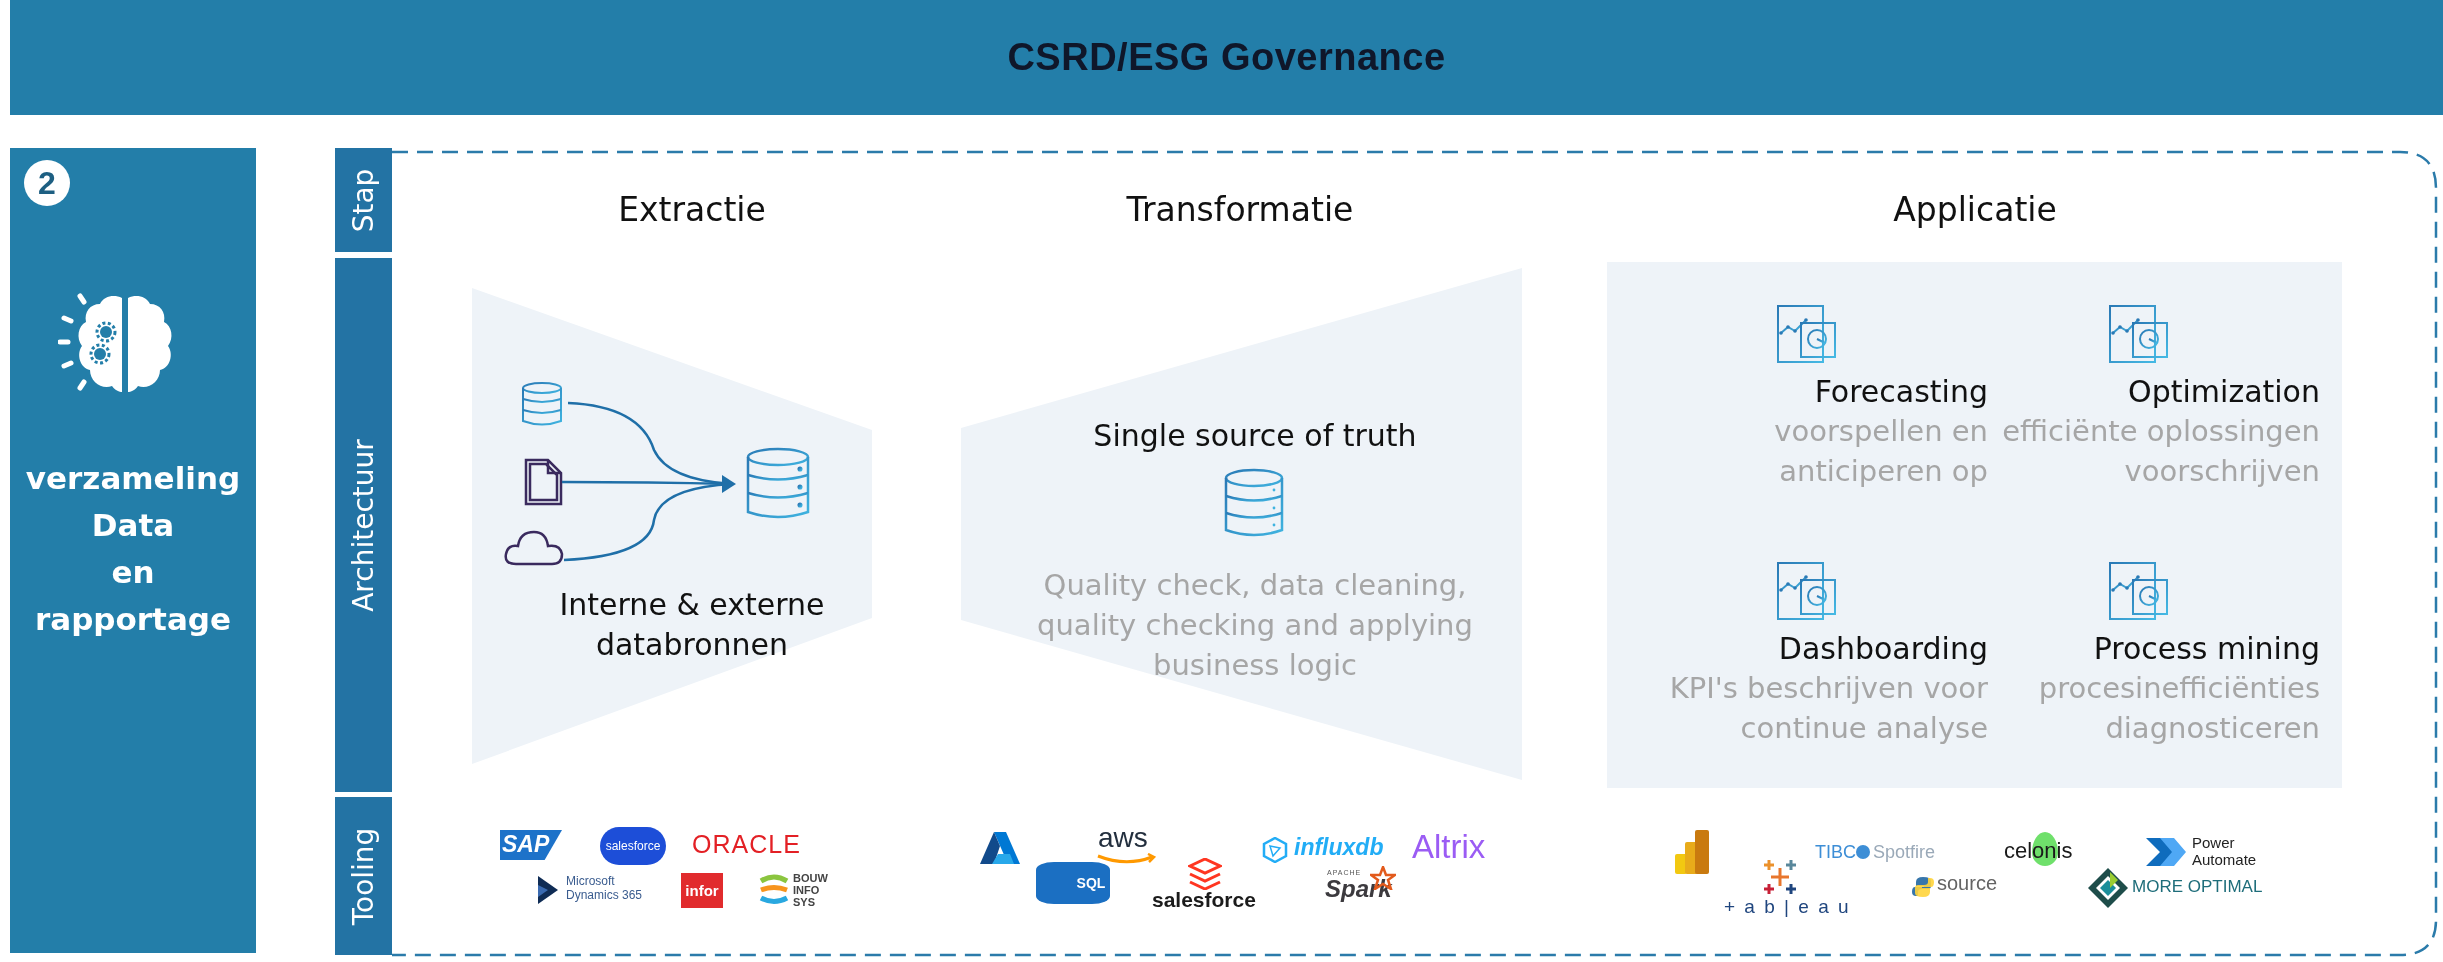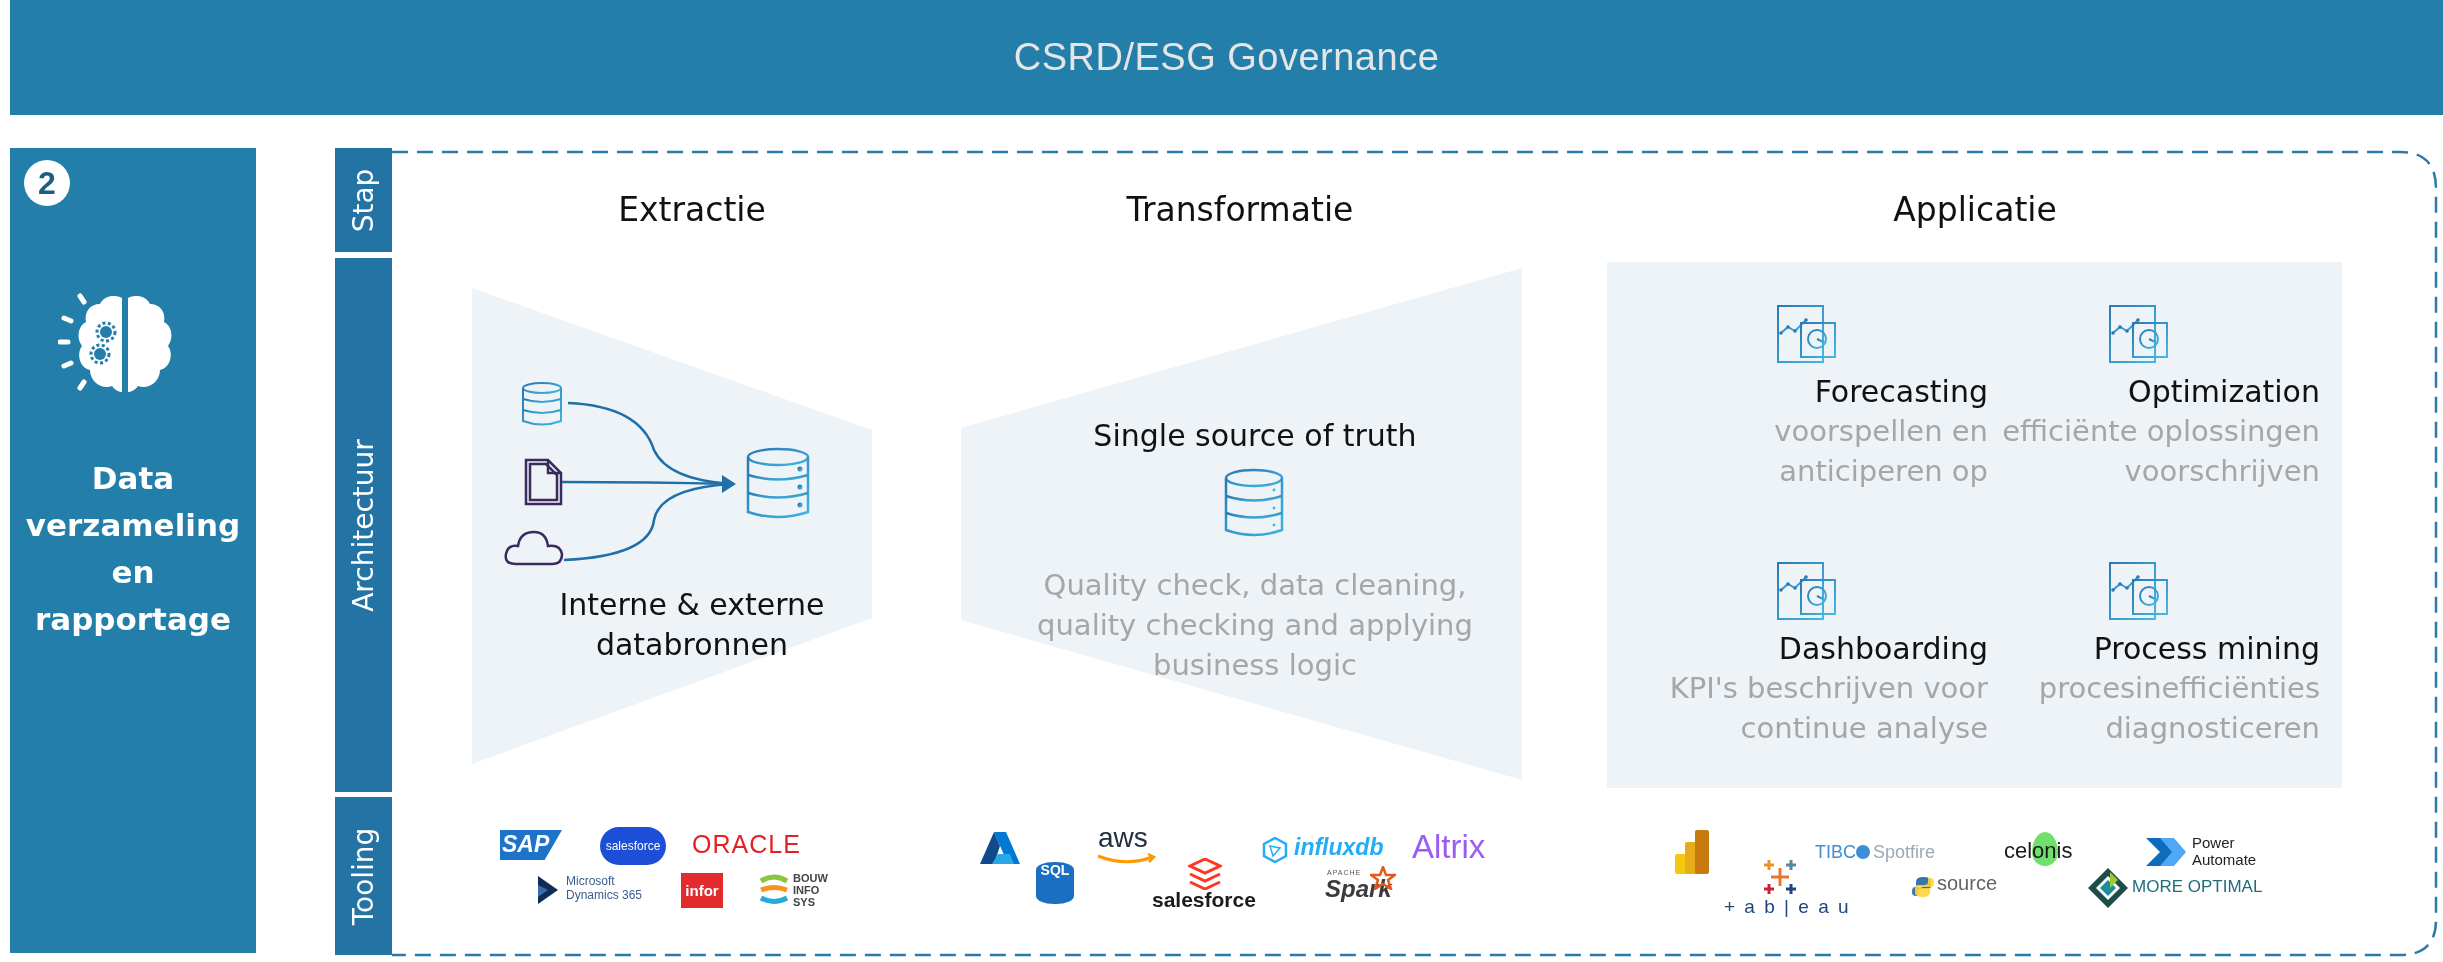--- a/index.html
+++ b/index.html
@@ -1,21 +1,21 @@
 <!DOCTYPE html>
 <html><head>
 <meta charset="utf-8">
 <style>
   html, body { margin: 0; padding: 0; background: #ffffff; }
   body { width: 2443px; height: 962px; position: relative; overflow: hidden;
          font-family: "DejaVu Sans", sans-serif; }
   .abs { position: absolute; }
   .header { left: 10px; top: 0; width: 2433px; height: 115px; background: #237EA9;
             display: flex; align-items: center; justify-content: center; }
-  .header-title { color: #e5e5e5; font-family: "Liberation Sans", sans-serif; font-weight: normal;
+  .header-title { color: #0f172a; font-family: "Liberation Sans", sans-serif; font-weight: bold;
                   font-size: 38px; letter-spacing: 0.5px; }
   .left-panel { left: 10px; top: 148px; width: 246px; height: 805px; background: #237EA9; }
   .step-badge { left: 24px; top: 160px; width: 46px; height: 46px; border-radius: 50%;
                 background: #ffffff; color: #1d5f82; font-family: "Liberation Sans", sans-serif;
                 font-weight: bold; font-size: 32px; display: flex; align-items: center; justify-content: center; }
   .brain-icon { left: 58px; top: 290px; width: 130px; height: 112px; }
   .panel-title { left: 10px; top: 455px; width: 246px; text-align: center; color: #ffffff;
                  font-family: "DejaVu Sans", sans-serif; font-weight: bold; font-size: 31px; line-height: 47px; }
   .row-label { left: 335px; width: 57px; background: #2373A4; display: flex; align-items: center;
                justify-content: center; }
@@ -60,22 +60,22 @@
   </g>
   <g stroke="#ffffff" stroke-width="5" stroke-linecap="round">
     <line x1="22" y1="6" x2="26" y2="12"></line>
     <line x1="6" y1="28" x2="13" y2="31"></line>
     <line x1="2" y1="52" x2="10" y2="52"></line>
     <line x1="6" y1="76" x2="13" y2="73"></line>
     <line x1="22" y1="98" x2="26" y2="92"></line>
   </g>
 </svg>
 <div class="abs panel-title">
+  <div>verzameling</div>
   <div>Data</div>
-  <div>verzameling</div>
   <div>en</div>
   <div>rapportage</div>
 </div>
 
 <div class="abs row-label" style="top:148px;height:104px;">
   <span>Stap</span>
 </div>
 <div class="abs row-label" style="top:258px;height:534px;">
   <span>Architectuur</span>
 </div>
@@ -247,21 +247,21 @@
   <div>BOUW</div>
   <div>INFO</div>
   <div>SYS</div>
 </div>
 
 <svg class="abs" style="left:980px;top:832px;" width="40" height="32">
   <polygon points="14,0 26,0 40,32 28,32" fill="#0078D4"></polygon>
   <polygon points="14,0 0,32 14,32 20,14" fill="#114A8B"></polygon>
   <polygon points="18,22 30,22 34,32 12,32" fill="#28A8EA"></polygon>
 </svg>
-<div class="abs" style="left:1036px;top:862px;width:38px;height:42px;background:#1B6FC2;border-radius:18px/8px;display:flex;align-items:flex-start;justify-content:center;">
+<div class="abs" style="left:1036px;top:862px;width:38px;height:42px;background:#1B6FC2;border-radius:18px/8px;display:flex;align-items:center;justify-content:center;padding-left:36px;">
   <span style="color:#fff;font-family:'Liberation Sans',sans-serif;font-weight:bold;font-size:14px;">SQL</span>
 </div>
 <div class="logo" style="left:1098px;top:822px;color:#232F3E;font-size:28px;">aws</div>
 <svg class="abs" style="left:1096px;top:853px;" width="62" height="12">
   <path d="M2 3 Q30 14 56 4" stroke="#FF9900" stroke-width="3" fill="none"></path>
     <path d="M52 1 L58 4 L53 9" stroke="#FF9900" stroke-width="2.5" fill="none"></path>
 </svg>
 <svg class="abs" style="left:1188px;top:858px;" width="34" height="32">
   <g fill="none" stroke="#FF3621" stroke-width="3">
     <path d="M2 8 L17 1 L32 8 L17 15 Z"></path>

